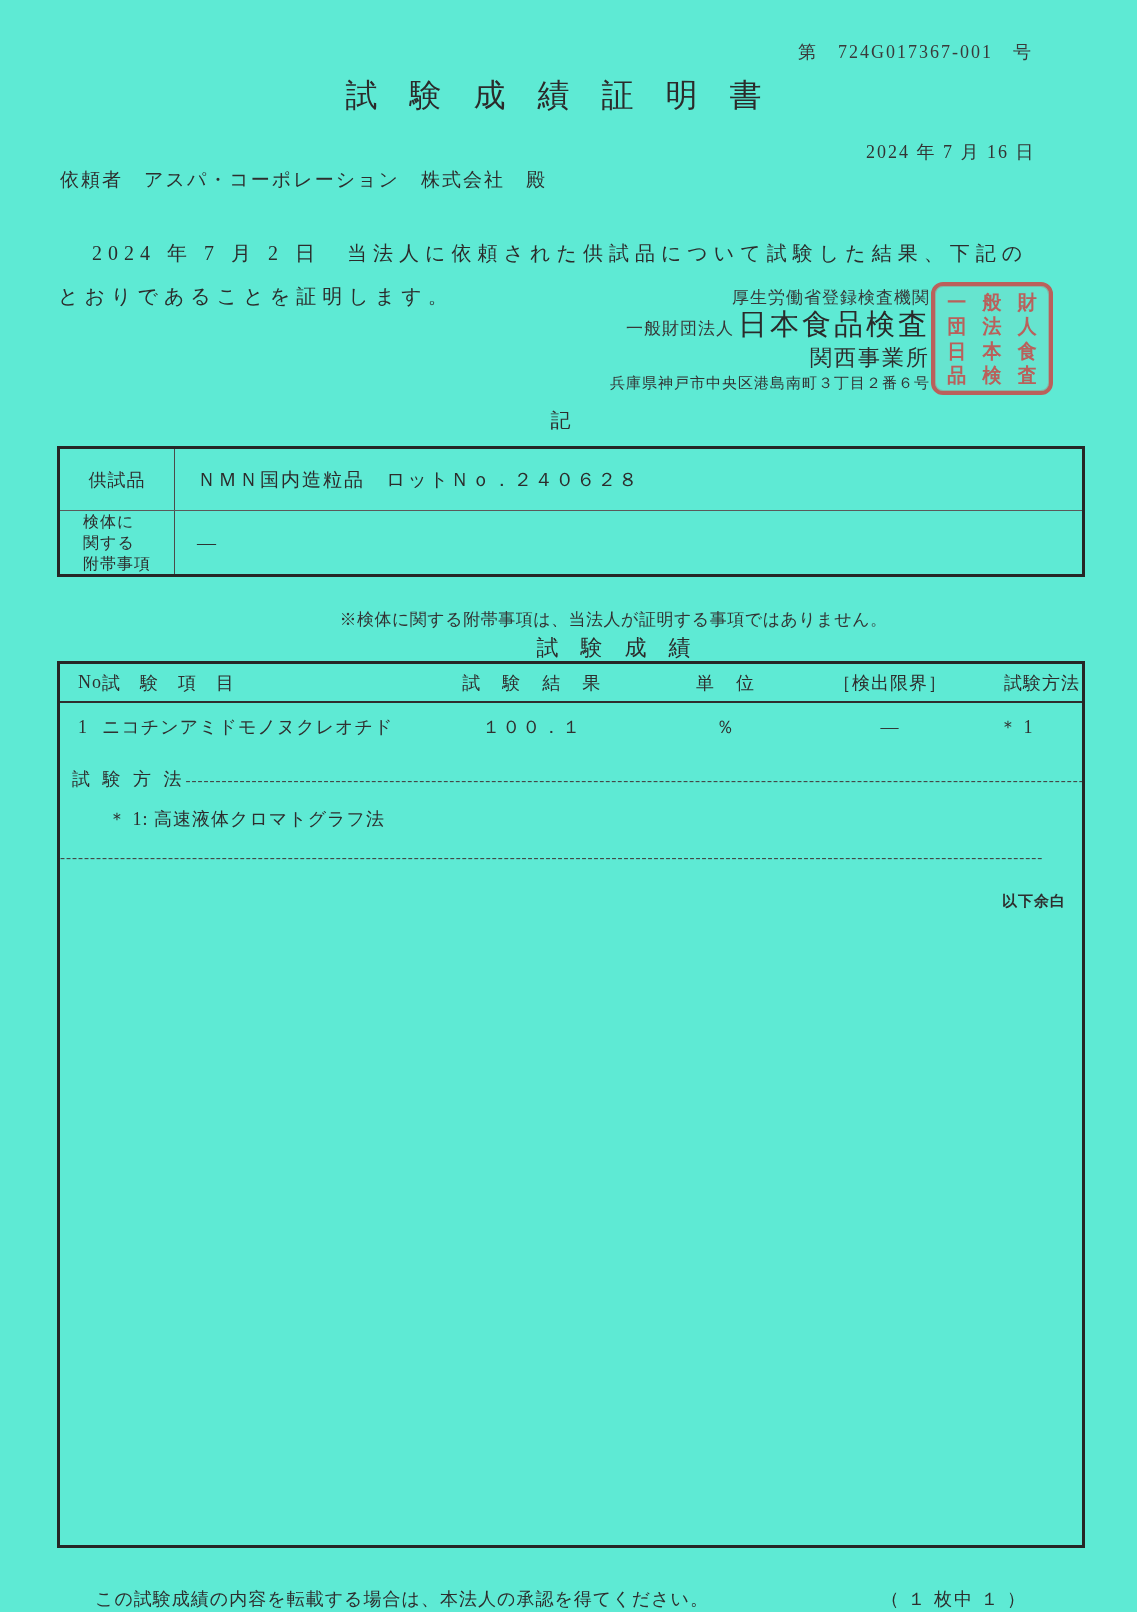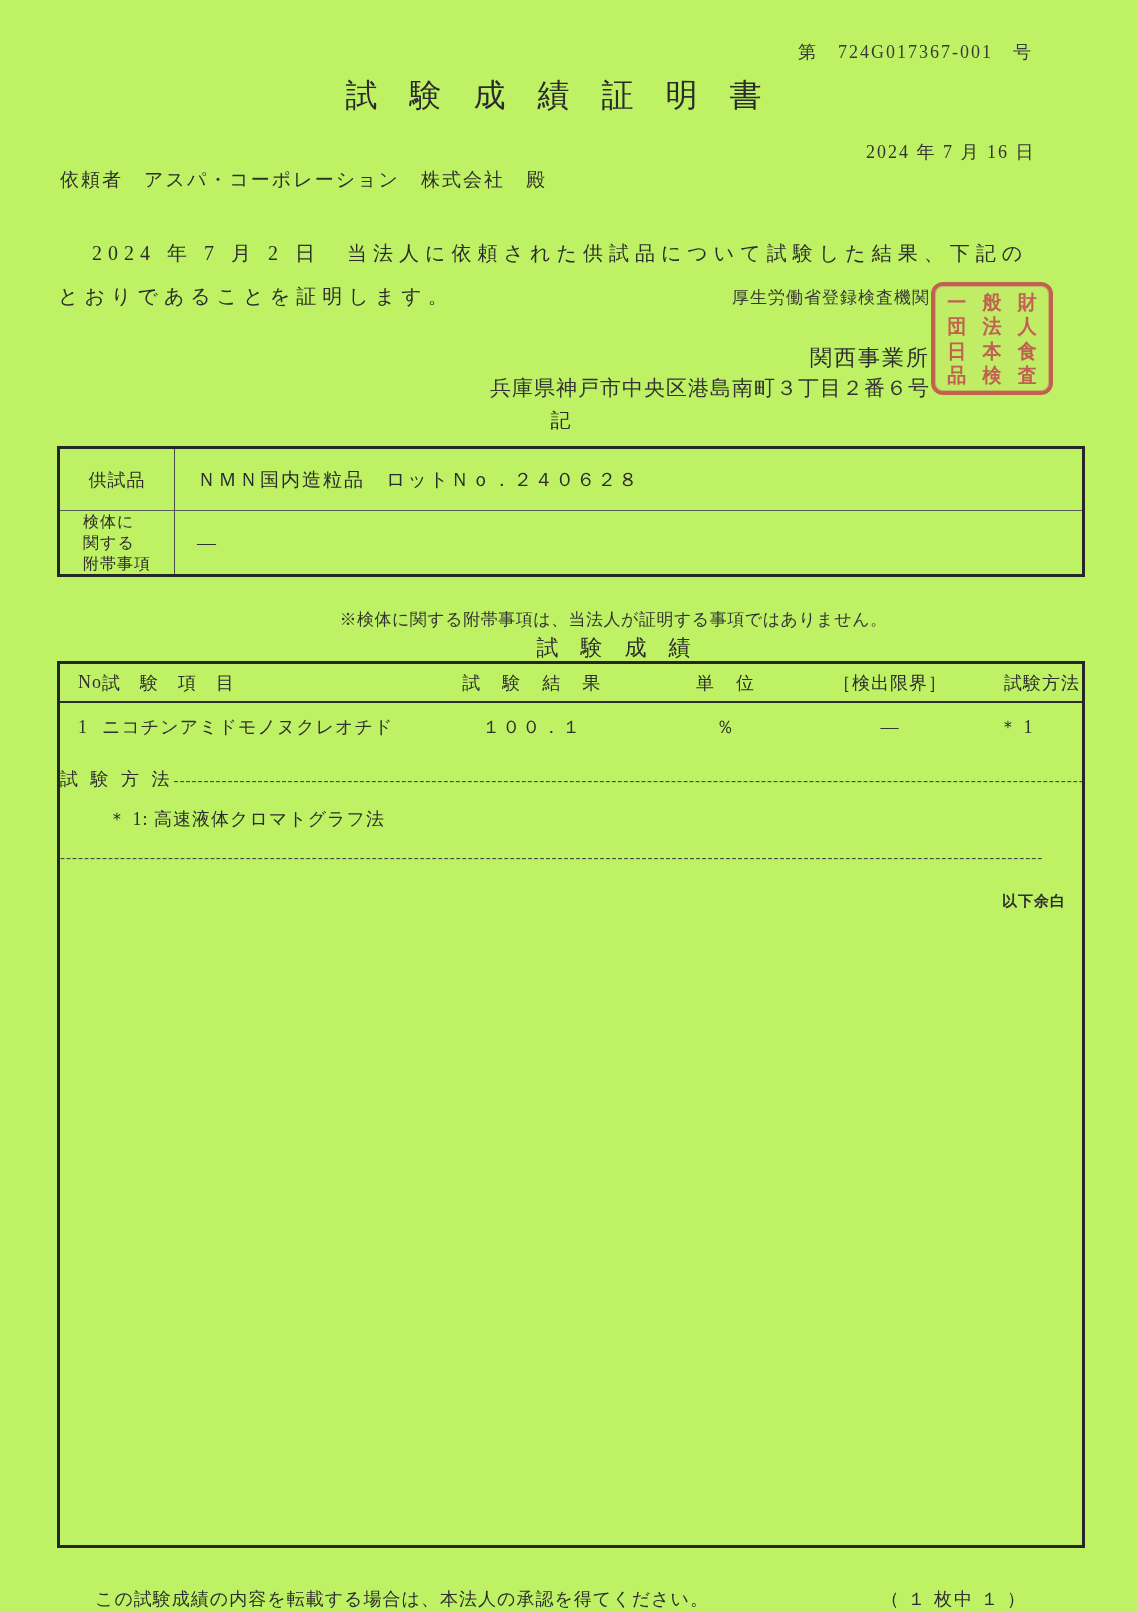--- a/index.html
+++ b/index.html
@@ -5,21 +5,21 @@
   * { margin: 0; padding: 0; box-sizing: border-box; }
   html, body { background: #ffffff; }
   body {
     font-family: "Liberation Serif", "DejaVu Serif", serif;
     color: #2e2e2e;
   }
   .page {
     position: relative;
     width: 1137px;
     height: 1612px;
-    background: #bef264;
+    background: #5eead4;
     overflow: hidden;
   }
   .abs { position: absolute; }
 
   .doc-number {
     top: 40px; left: 798px;
     font-size: 18px; letter-spacing: 2px; color: #3a3a3a;
     white-space: nowrap;
   }
   .doc-title {
@@ -54,21 +54,21 @@
     white-space: nowrap;
   }
   .issuer-corptype { font-size: 17px; color: #383838; letter-spacing: 1px; }
   .issuer-name { font-size: 29px; color: #2a2a2a; letter-spacing: 3px; }
   .issuer-office {
     top: 343px; right: 207px;
     font-size: 22px; color: #2e2e2e; letter-spacing: 2px; white-space: nowrap;
   }
   .issuer-address {
     top: 374px; right: 207px;
-    font-size: 21px; color: #333; letter-spacing: 1px; white-space: nowrap;
+    font-size: 15px; color: #333; letter-spacing: 1px; white-space: nowrap;
   }
 
   .seal {
     top: 282px; left: 931px;
     width: 122px; height: 113px;
     border: 4px solid #c25551;
     border-radius: 12px;
     background: rgba(230, 120, 115, 0.06);
     box-shadow: inset 0 0 0 1px rgba(194, 85, 81, 0.35);
     display: grid;
@@ -151,21 +151,21 @@
   .c-item .itm { letter-spacing: 1px; white-space: nowrap; }
   .c-result { width: 230px; text-align: center; letter-spacing: 2px; }
   .c-unit { width: 160px; text-align: center; letter-spacing: 2px; }
   .c-limit { width: 170px; text-align: center; letter-spacing: 1px; }
   .c-method { width: 108px; text-align: right; padding-right: 2px; letter-spacing: 1px; }
   .res-row .c-method { text-align: center; padding-right: 24px; }
 
   .method-label-row {
     margin-top: 16px;
     display: flex; align-items: baseline;
-    padding-left: 0;
+    padding-left: 12px;
     font-size: 18px; color: #2e2e2e;
   }
   .method-label { letter-spacing: 4px; white-space: nowrap; }
   .dash-fill {
     flex: 1; overflow: hidden; white-space: nowrap;
     font-size: 15px; color: #444; letter-spacing: 1px;
   }
   .method-entry {
     margin-top: 16px; padding-left: 48px;
     font-size: 18px; color: #2e2e2e; letter-spacing: 1px;
@@ -201,20 +201,24 @@
   <div class="abs doc-date">2024 年 7 月 16 日</div>
 
   <div class="abs requester">依頼者　アスパ・コーポレーション　株式会社　殿</div>
 
   <div class="abs body-par">
     <div class="line1">2024 年 7 月 2 日　当法人に依頼された供試品について試験した結果、下記の</div>
     <div class="line2">とおりであることを証明します。</div>
   </div>
 
   <div class="abs issuer-registration">厚生労働省登録検査機関</div>
+  <div class="abs issuer-nameline">
+    <span class="issuer-corptype">一般財団法人</span>
+    <span class="issuer-name">日本食品検査</span>
+  </div>
   <div class="abs issuer-office">関西事業所</div>
   <div class="abs issuer-address">兵庫県神戸市中央区港島南町３丁目２番６号</div>
 
   <div class="abs seal">
     <span>一</span>
     <span>般</span>
     <span>財</span>
     <span>団</span>
     <span>法</span>
     <span>人</span>

